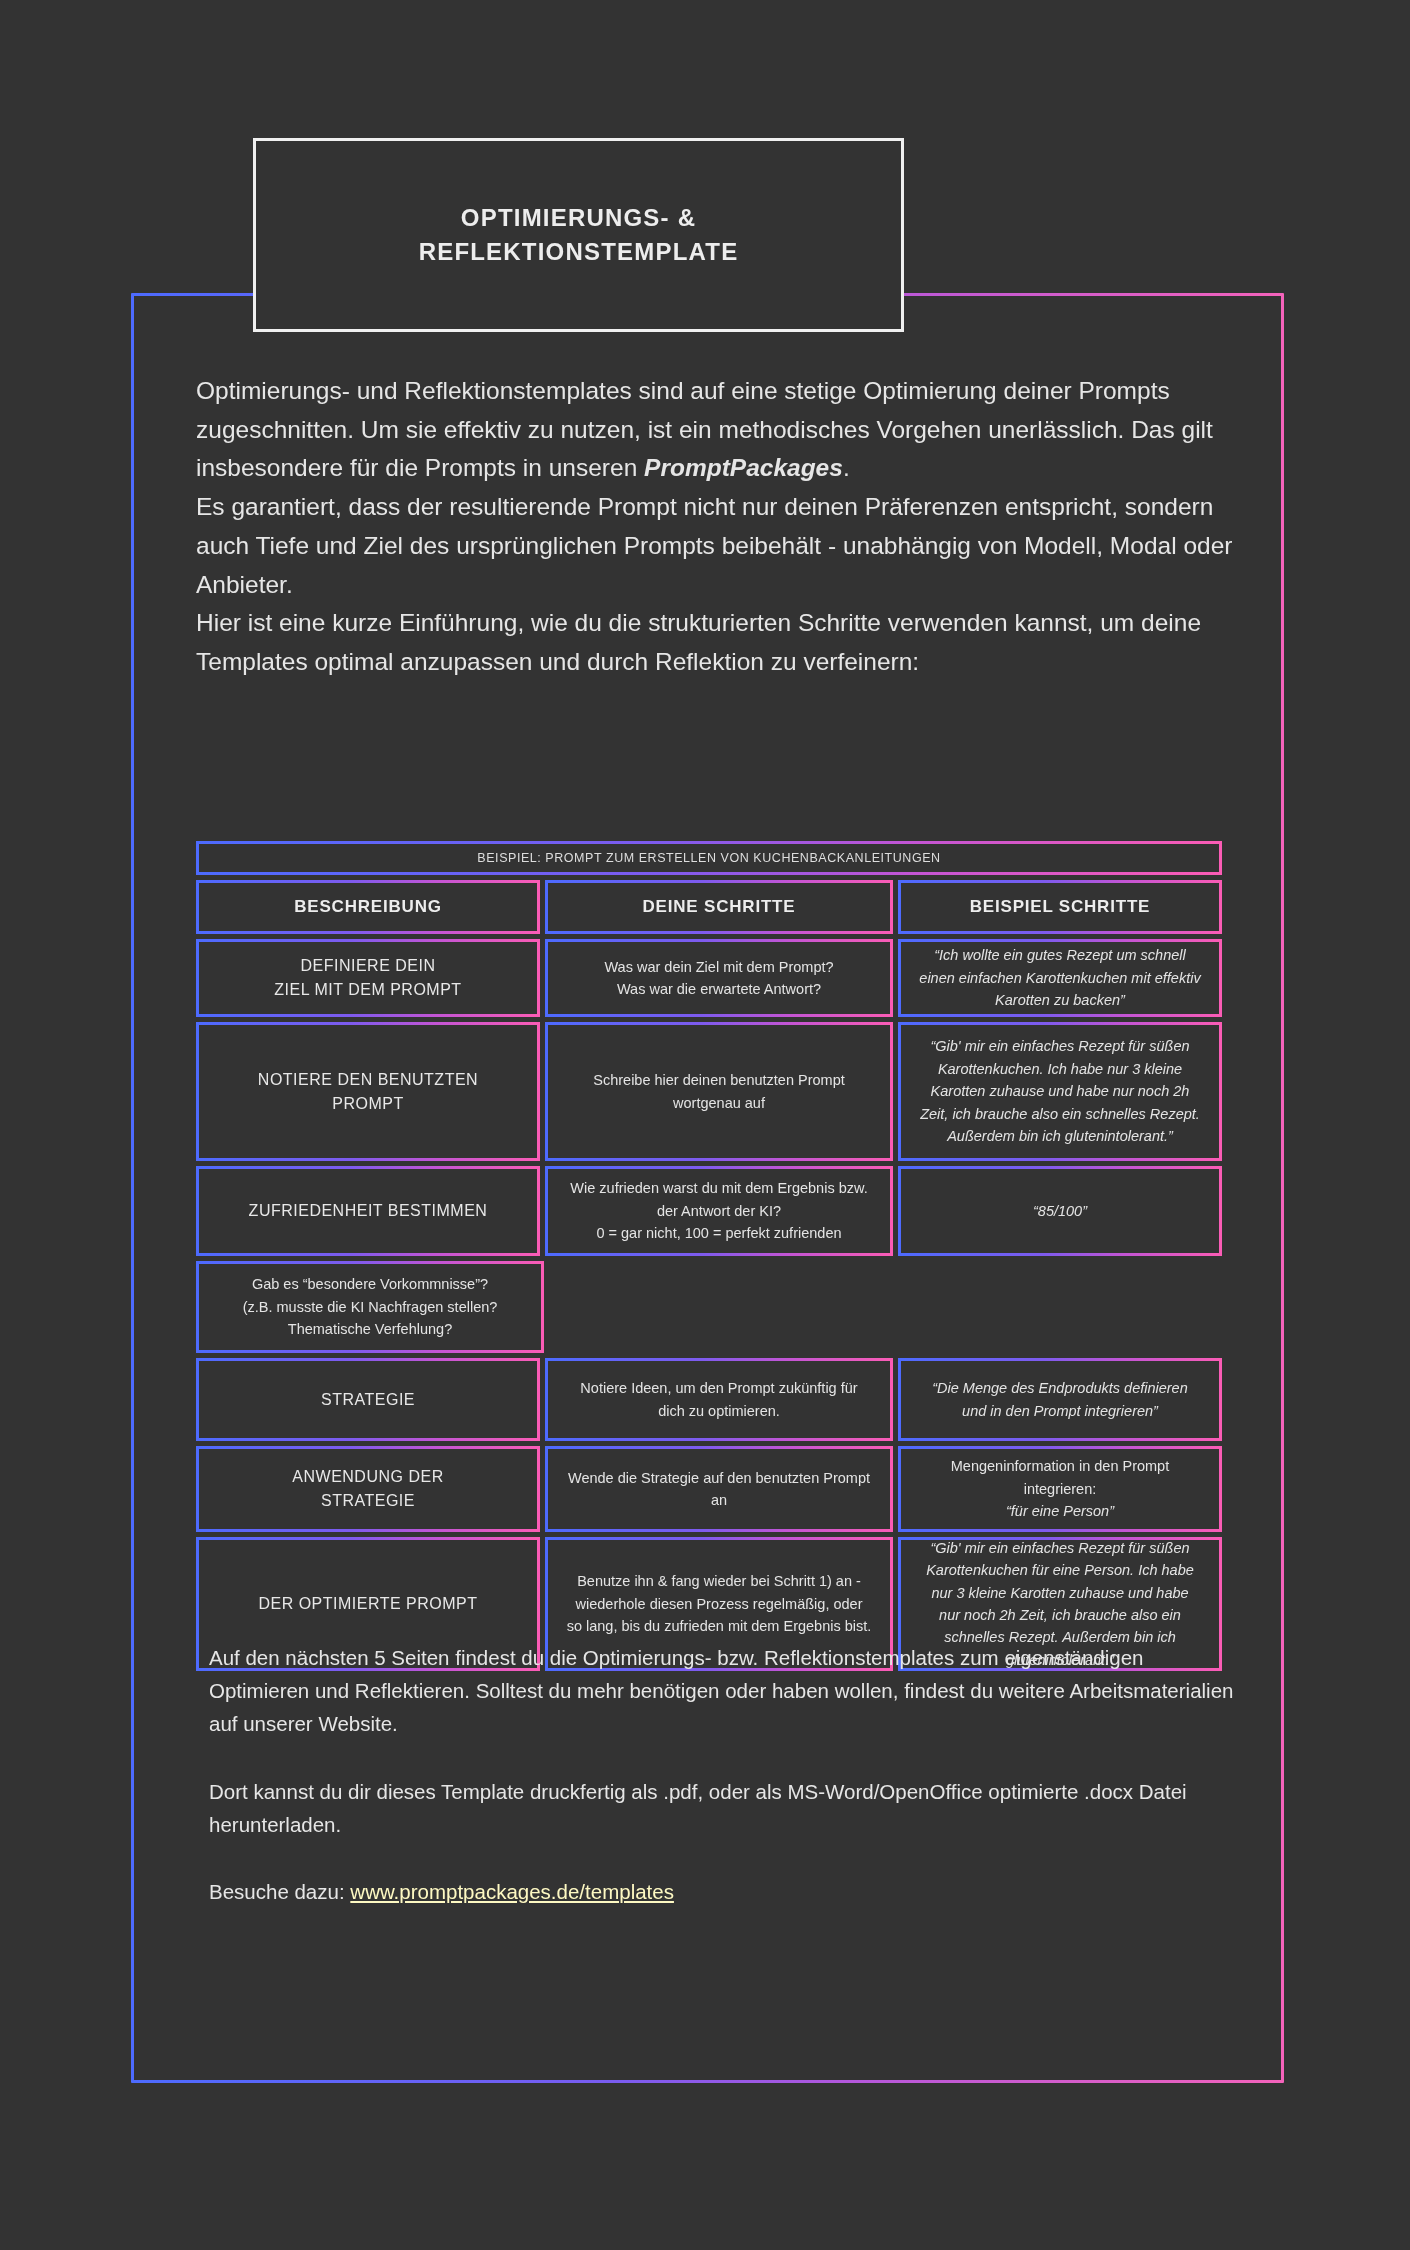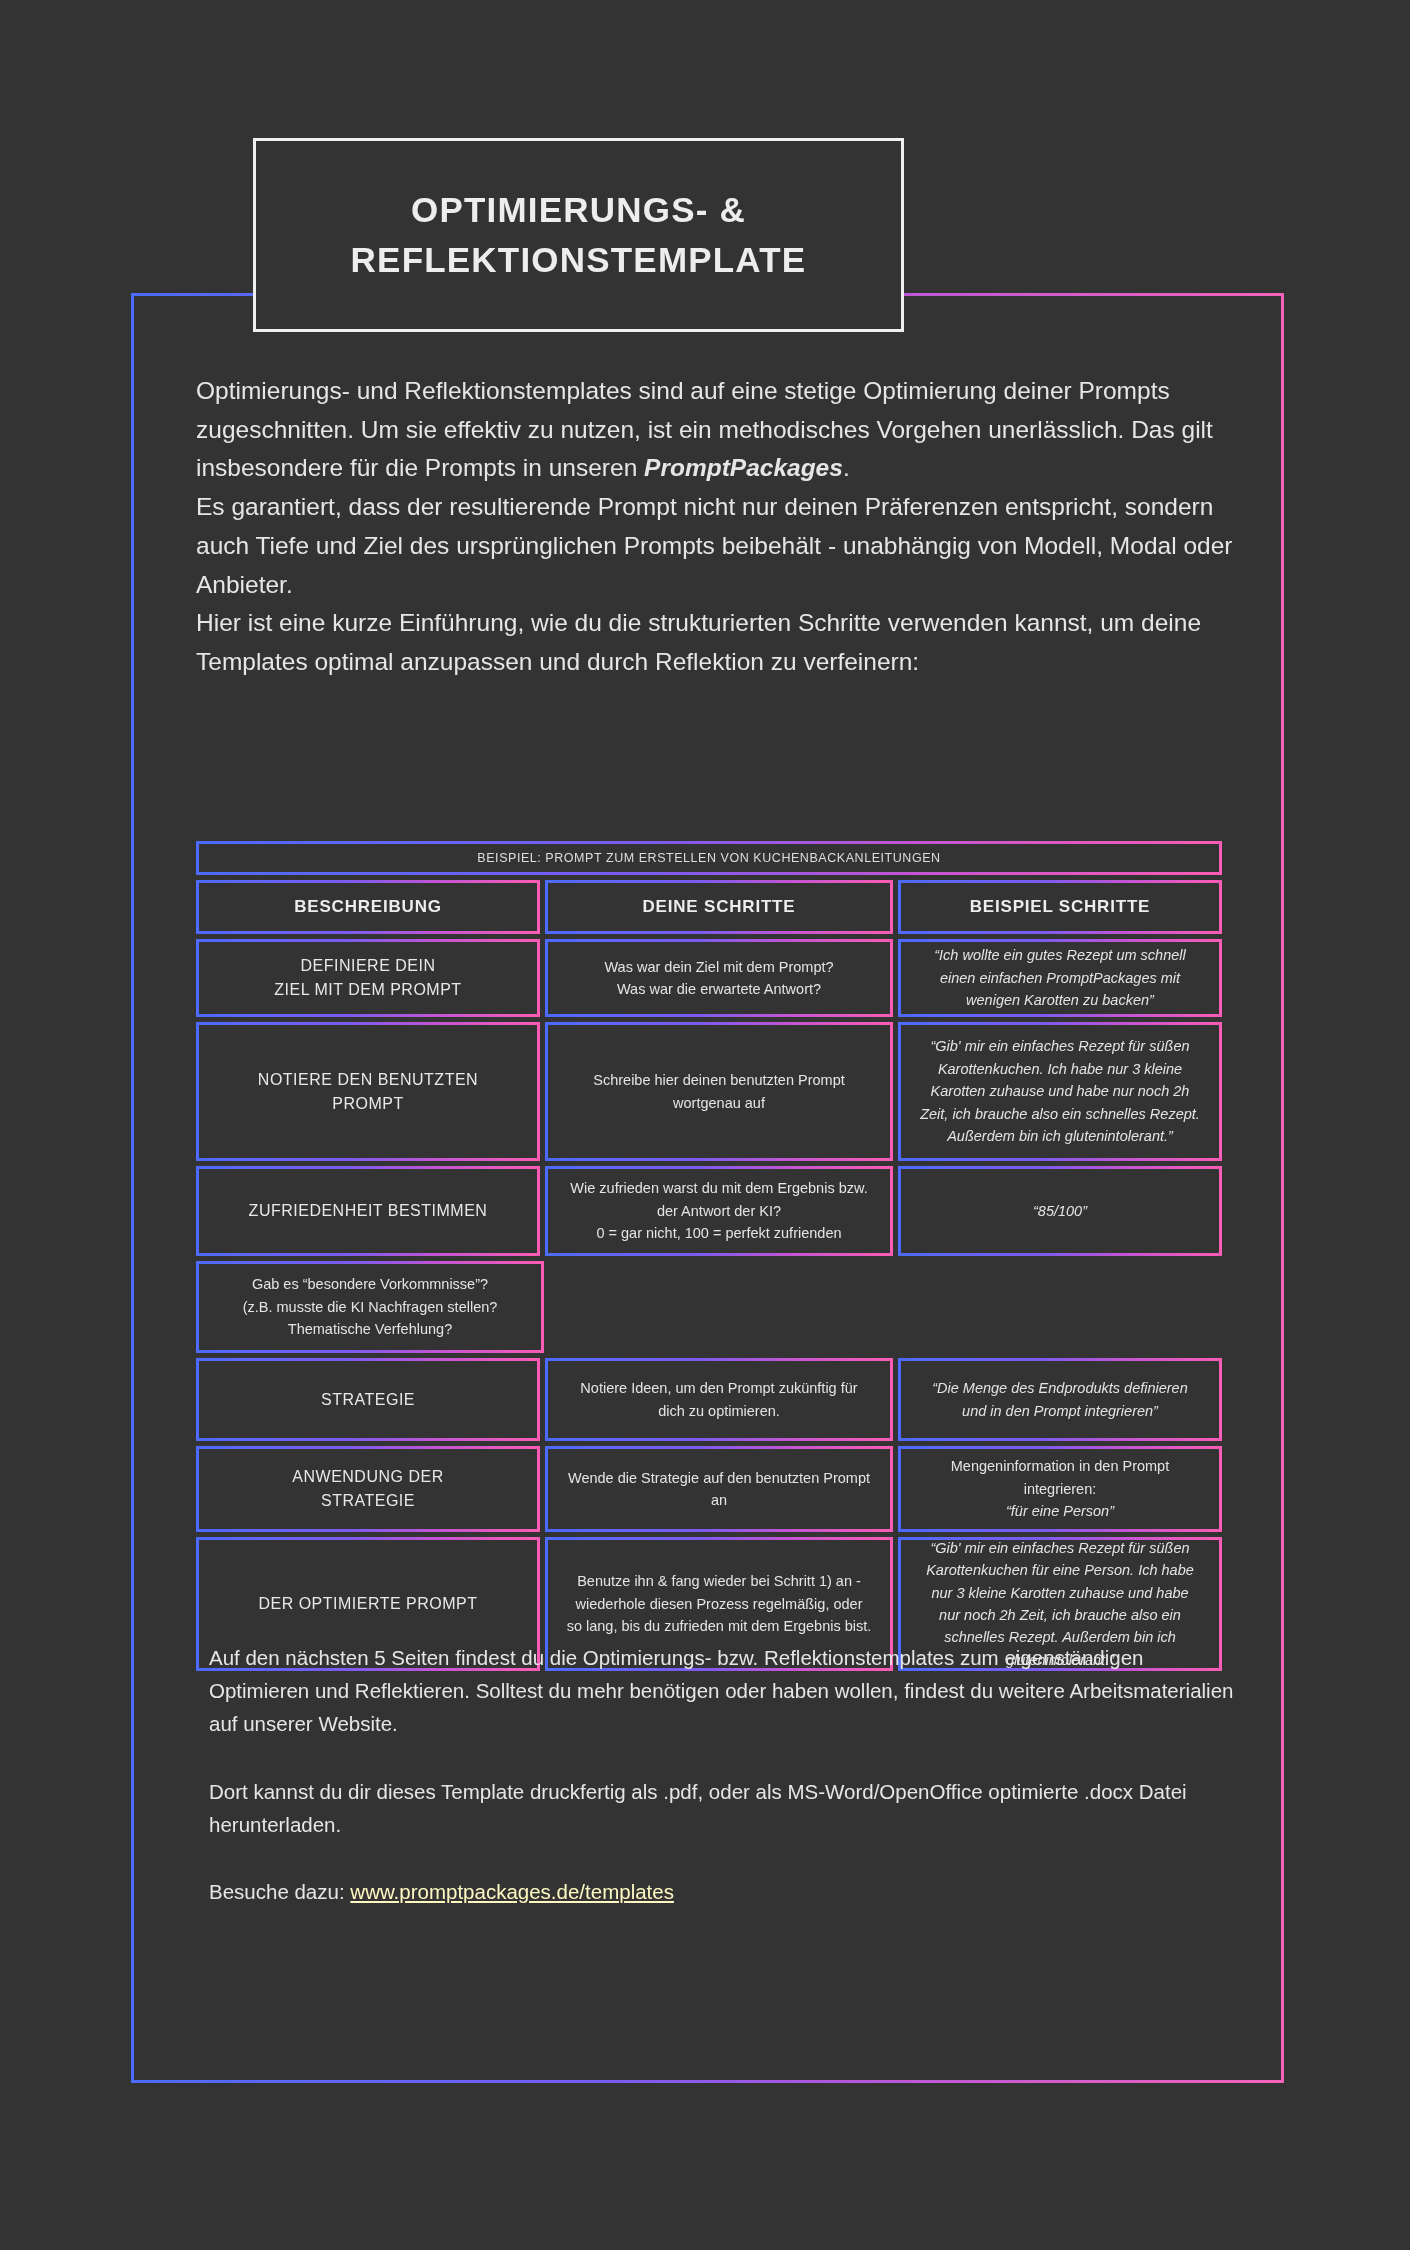--- a/index.html
+++ b/index.html
@@ -32,21 +32,21 @@
     position:absolute;
     left:253px; top:138px;
     width:651px; height:194px;
     border:3px solid #f0f0f0;
     background:#333333;
     z-index:5;
     display:flex; align-items:center; justify-content:center;
   }
   .title-text{
     text-align:center;
-    font-size:35px;
+    font-size:24px;
     font-weight:bold;
     letter-spacing:1.2px;
     line-height:1.42;
     color:#ededed;
     text-transform:uppercase;
   }
   .intro{
     position:absolute; left:62px; top:76px; width:1040px;
     font-size:24.5px; line-height:1.58; color:#e6e6e6;
     font-weight:300;
@@ -161,21 +161,21 @@
                 <span class="cell-desc nl">DEFINIERE DEIN<br>ZIEL MIT DEM PROMPT</span>
               </div>
             </div>
           <div class="grad-cell col-b">
               <div class="inner">
                 <span class="cell-step nl">Was war dein Ziel mit dem Prompt?<br>Was war die erwartete Antwort?</span>
               </div>
             </div>
           <div class="grad-cell col-c">
               <div class="inner">
-                <span class="cell-ex nl">“Ich wollte ein gutes Rezept um schnell einen einfachen PromptPackages mit wenigen Karotten zu backen”</span>
+                <span class="cell-ex nl">“Ich wollte ein gutes Rezept um schnell einen einfachen Karottenkuchen mit effektiv Karotten zu backen”</span>
               </div>
             </div>
         </div>
 
         <div class="row r2">
           <div class="grad-cell col-a">
               <div class="inner">
                 <span class="cell-desc nl">NOTIERE DEN BENUTZTEN<br>PROMPT</span>
               </div>
             </div>

